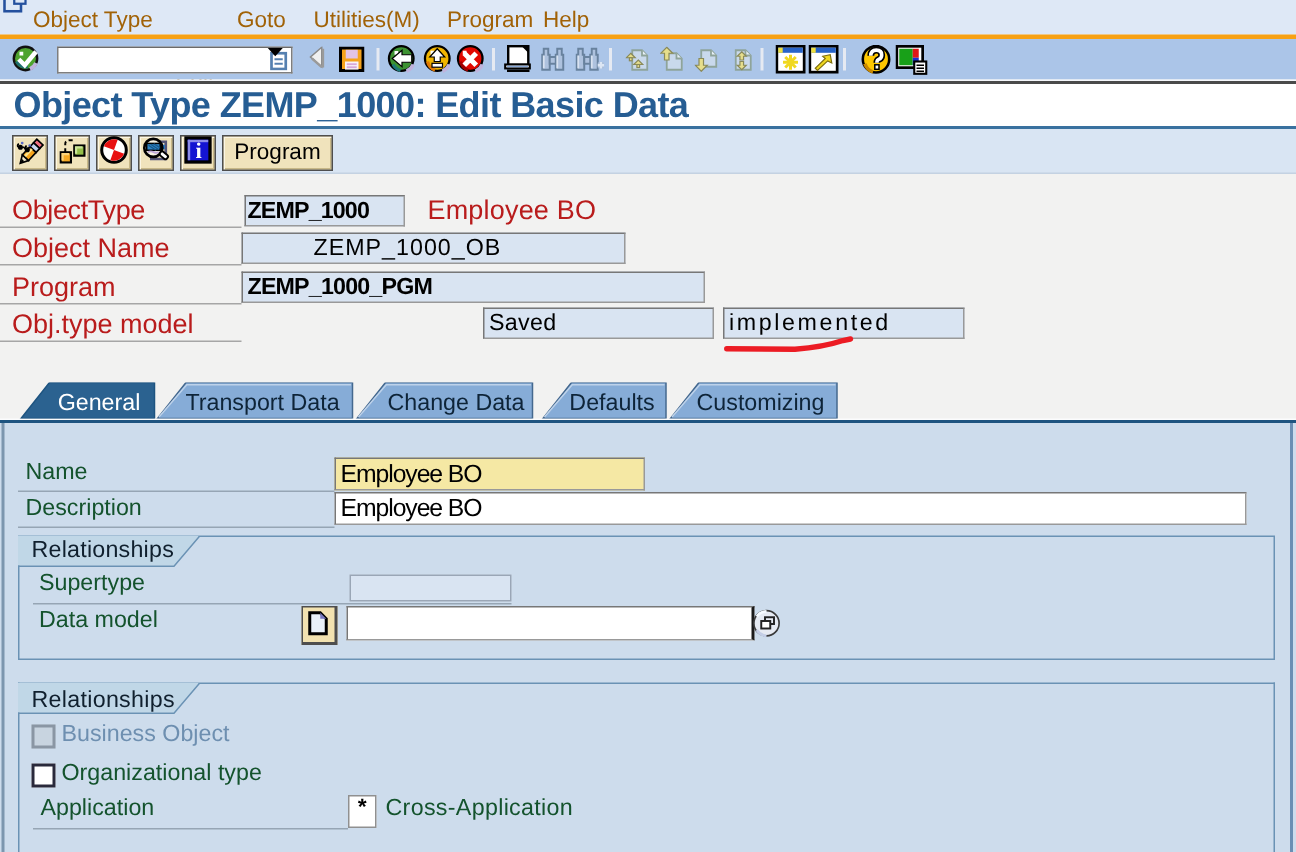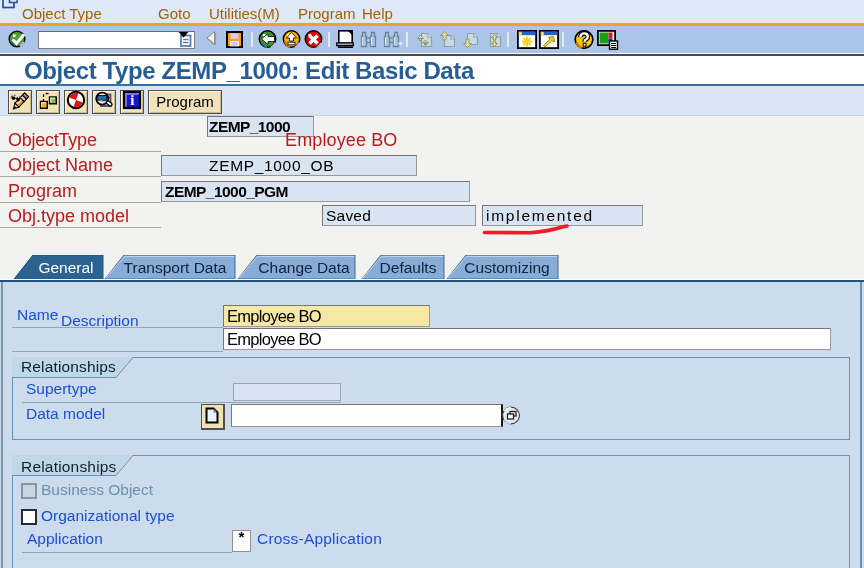--- a/index.html
+++ b/index.html
@@ -10,38 +10,38 @@
   #menubar{left:0;top:0;width:864px;height:23px;background:#DEE8F6;}
   .menuitem{position:absolute;top:5px;font-size:15px;color:#a16207;white-space:nowrap;}
   #orangeline{left:0;top:23px;width:864px;height:3px;background:#F7A114;}
   
   #toolbar{left:0;top:26px;width:864px;height:27px;background:#ABC5E8;}
   #toolbarwhite{left:0;top:53px;width:864px;height:1px;background:#F4F6FA;}#toolbardark{left:0;top:54px;width:864px;height:2.4px;background:#4A4A4A;}
   #cmdfield{position:absolute;left:38px;top:5px;width:155px;height:16px;background:#fff;border:1px solid #7E7E7E;border-top-color:#6A6A6A;}
   .tsep{position:absolute;top:6px;width:2px;height:15px;background:#E6EAF2;}
   
   #titlebar{left:0;top:56.4px;width:864px;height:27.6px;background:#FFFFFF;}
-  #titletext{position:absolute;left:24px;top:0.6px;font-size:24px;font-weight:bold;color:#265D93;letter-spacing:-0.4px;white-space:nowrap;}
+  #titletext{position:absolute;left:9px;top:0.6px;font-size:24px;font-weight:bold;color:#265D93;letter-spacing:-0.4px;white-space:nowrap;}
   #titleline{left:0;top:84px;width:864px;height:1.6px;background:#39719F;}
   
   #apptoolbar{left:0;top:86px;width:864px;height:30px;background:#D9E5F3;border-bottom:1px solid #C4D2E2;box-sizing:border-box;}
   .appbtn{position:absolute;top:4px;width:22px;height:22px;background:#F0E3BC;border:1px solid #4e4e4e;box-shadow:inset 1px 1px 0 #fbf6e4, inset -1px -1px 0 #c8b888;}
   #progbtn{position:absolute;left:148px;top:4px;width:72px;height:22px;background:#F0E3BC;border:1px solid #4e4e4e;box-shadow:inset 1px 1px 0 #fbf6e4, inset -1px -1px 0 #c8b888;font-size:15px;color:#000;text-align:center;line-height:21px;}
   
   .flabel{position:absolute;font-size:18px;color:#b91c1c;white-space:nowrap;}
   .fsep{position:absolute;height:1px;background:#A6A6A6;}
   .field{position:absolute;background:#D9E4F2;border-top:1px solid #777;border-left:1px solid #777;border-bottom:1px solid #999;border-right:1px solid #999;font-family:"Liberation Sans",sans-serif;font-size:15.5px;color:#000;white-space:nowrap;overflow:hidden;line-height:19px;}
   .field span{padding-left:3px;}
   
   #tabband{left:0;top:279.6px;width:864px;height:2.4px;background:#1E5480;}
   
   #panel{left:0;top:282px;width:864px;height:286px;background:#CDDCEC;}
   #panelL{left:1px;top:282px;width:2px;height:286px;background:#7C96AE;}
   #panelR{left:860px;top:282px;width:2px;height:286px;background:#6A8FB4;}
-  .plabel{position:absolute;font-size:15.5px;color:#1d4ed8;white-space:nowrap;}
+  .plabel{position:absolute;font-size:15.5px;color:#14532d;white-space:nowrap;}
   .psep{position:absolute;height:1px;background:#96A5B4;}
   .gbox{position:absolute;border:1px solid #6A92B4;}
   .ghead{position:absolute;font-size:15.5px;color:#10202E;white-space:nowrap;}
   .cb{position:absolute;width:12px;height:12px;background:#fff;border:2px solid #29293B;}
 </style>
 </head>
 <body>
 <div id="screen">
 
   <div class="abs" id="menubar">
@@ -282,21 +282,21 @@
   </div>
 
   <span class="flabel" style="left:8px;top:130px;letter-spacing:-0.24px;">ObjectType</span>
   <span class="flabel" style="left:8px;top:155px;">Object Name</span>
   <span class="flabel" style="left:8px;top:181px;">Program</span>
   <span class="flabel" style="left:8px;top:206px;">Obj.type model</span>
   <div class="fsep" style="left:0;top:151px;width:161px;"></div>
   <div class="fsep" style="left:0;top:176px;width:161px;"></div>
   <div class="fsep" style="left:0;top:202px;width:161px;"></div>
   <div class="fsep" style="left:0;top:227px;width:161px;"></div>
-  <div class="field" style="left:163px;top:116px;width:105px;height:19px;font-weight:bold;letter-spacing:-0.575px;margin-left:44px;"><span style="padding-left:1px;">ZEMP_1000</span></div>
+  <div class="field" style="left:163px;top:130px;width:105px;height:19px;font-weight:bold;letter-spacing:-0.575px;"><span style="padding-left:1px;">ZEMP_1000</span></div>
   <span class="flabel" style="left:285px;top:130px;letter-spacing:0.124px;">Employee BO</span>
   <div class="field" style="left:161px;top:155px;width:210px;height:19px;letter-spacing:0.67px;padding-left:44px;"><span>ZEMP_1000_OB</span></div>
   <div class="field" style="left:161px;top:181px;width:307px;height:19px;font-weight:bold;letter-spacing:-0.546px;"><span>ZEMP_1000_PGM</span></div>
   <div class="field" style="left:322px;top:205px;width:152px;height:19px;letter-spacing:0.21px;"><span>Saved</span></div>
   <div class="field" style="left:482px;top:205px;width:159px;height:19px;letter-spacing:1.74px;"><span>implemented</span></div>
   <svg class="abs" style="left:478px;top:222px;" width="100" height="16" viewBox="0 0 100 16">
     <path d="M6.5 10.5 L52 10.8 C 70 9.5, 78 7, 84 5 L89 4" fill="none" stroke="#EC1C24" stroke-width="3.6" stroke-linecap="round"></path>
   </svg>
 
   <div class="abs" style="left:0;top:278.5px;width:864px;height:1.2px;background:#FBFCFD;"></div>
@@ -313,21 +313,21 @@
     <text x="408" y="18" font-size="15.5px" fill="#0E2438" text-anchor="middle">Defaults</text>
     <text x="507" y="18" font-size="15.5px" fill="#0E2438" text-anchor="middle">Customizing</text>
   </svg>
   <div class="abs" id="tabband"></div>
 
   <div class="abs" id="panel"></div>
   <div class="abs" id="panelL"></div>
   <div class="abs" id="panelR"></div>
   <span class="plabel" style="left:17px;top:306px;">Name</span>
   <div class="psep" style="left:12px;top:327px;width:211px;"></div>
-  <span class="plabel" style="left:17px;top:312px;margin-left:44px;">Description</span>
+  <span class="plabel" style="left:17px;top:330px;">Description</span>
   <div class="psep" style="left:12px;top:351px;width:211px;"></div>
   <div class="field" style="left:223px;top:305px;width:205px;height:20px;background:#F5E8A4;font-size:16.5px;letter-spacing:-0.709px;line-height:21px;"><span>Employee BO</span></div>
   <div class="field" style="left:223px;top:328px;width:606px;height:20px;background:#FFFFFF;font-size:16.5px;letter-spacing:-0.709px;line-height:21px;"><span>Employee BO</span></div>
 
   <div class="gbox" style="left:12px;top:357px;width:836px;height:81px;"></div>
   <svg class="abs" style="left:12px;top:357px;" width="136" height="21" viewBox="0 0 136 21">
     <polygon points="0,0 121,0 104,20 0,20" fill="#C0D7E7"></polygon>
     <polyline points="121,0.5 104,20.5 0,20.5" fill="none" stroke="#6A92B4" stroke-width="1"></polyline>
   </svg>
   <span class="ghead" style="left:21px;top:358px;letter-spacing:0.149px;">Relationships</span>

